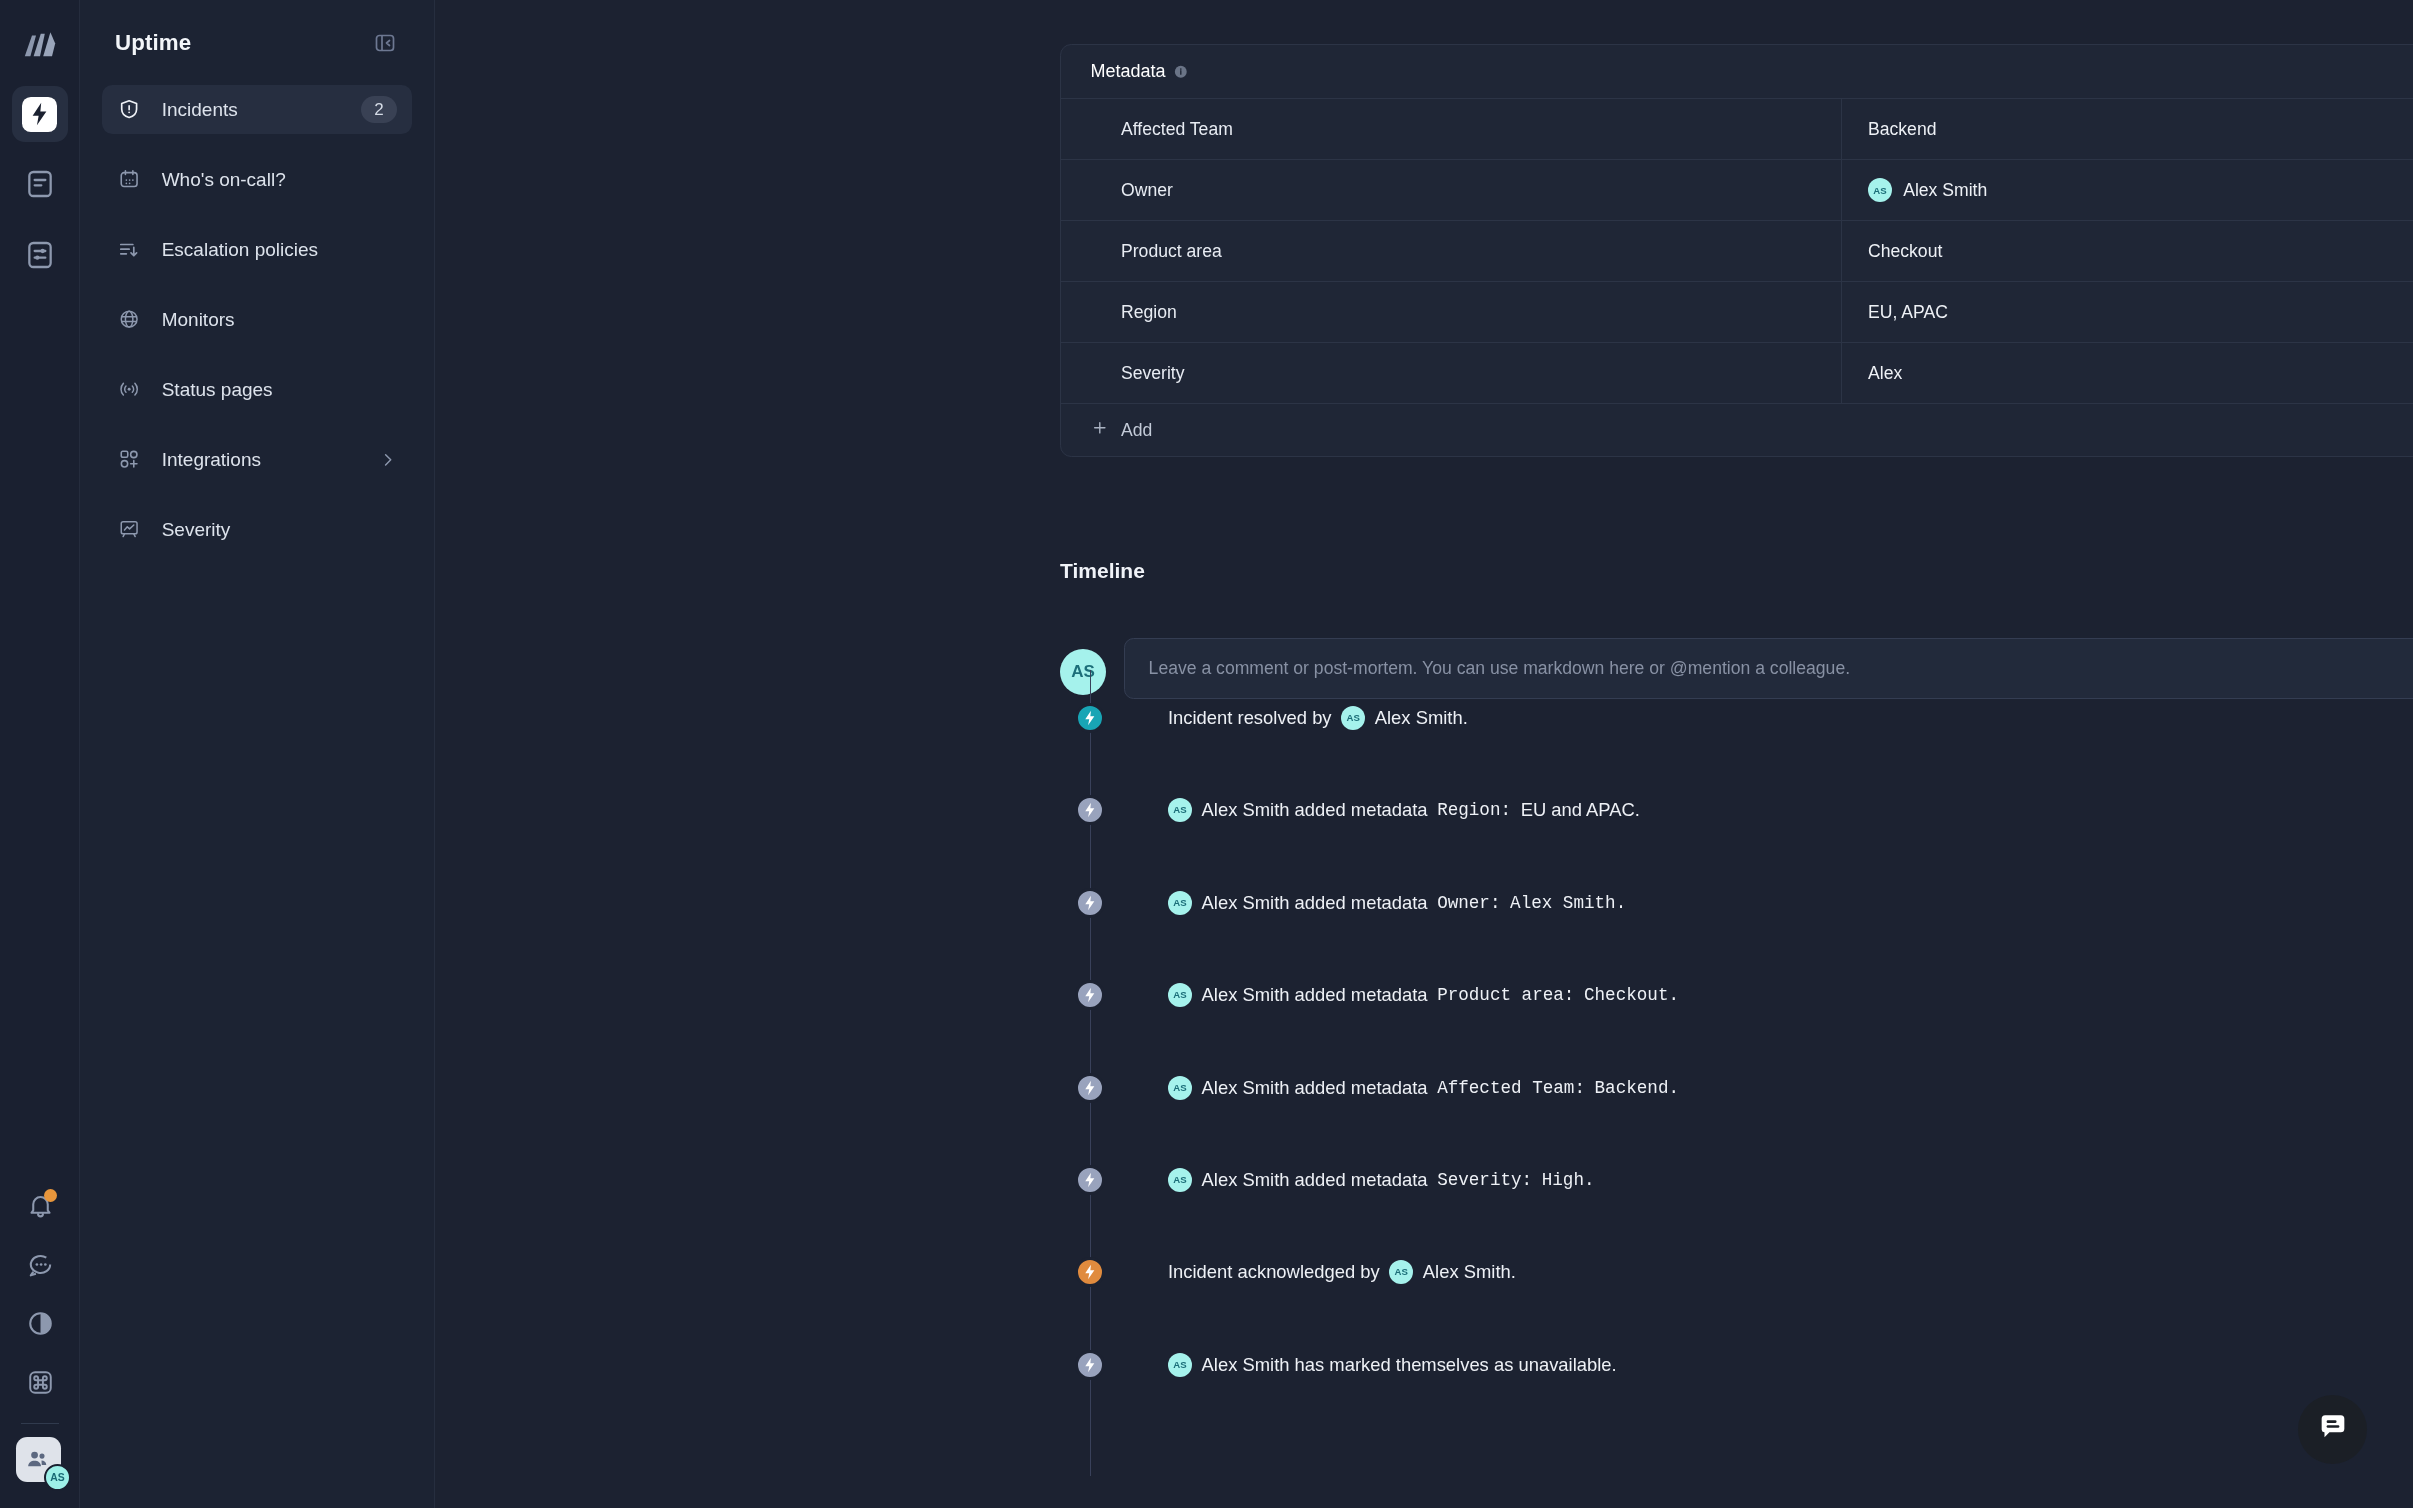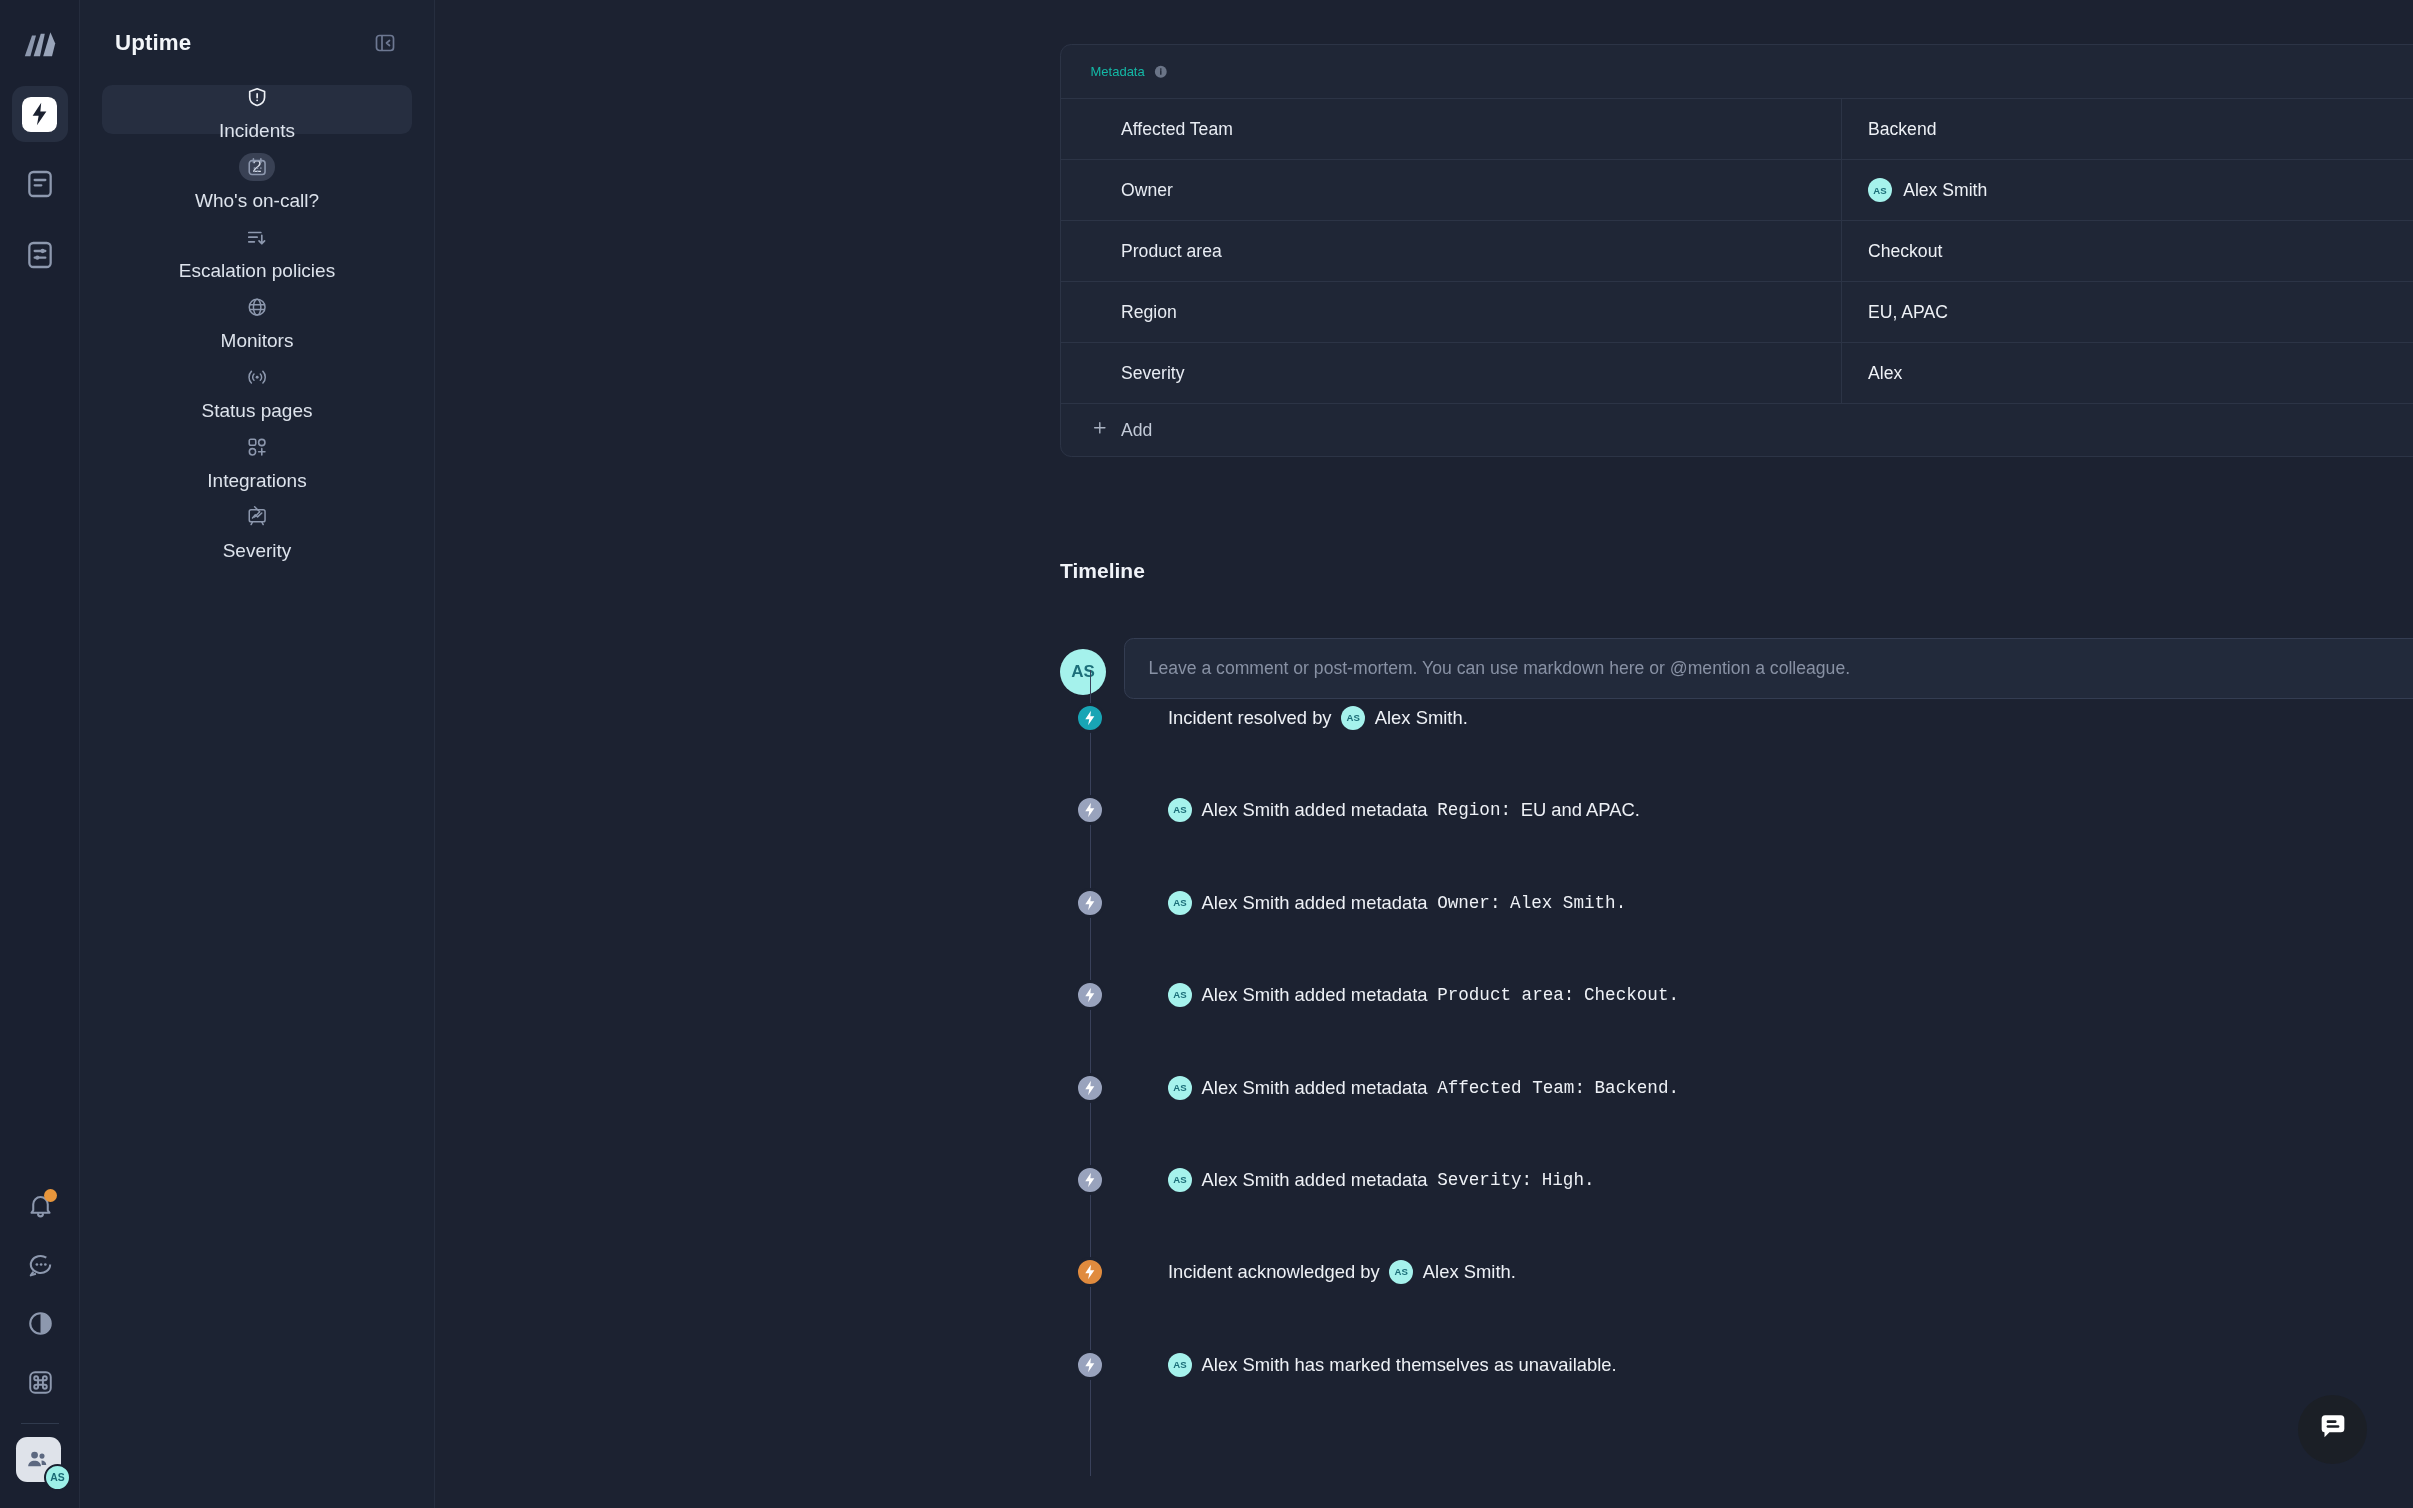--- a/index.html
+++ b/index.html
@@ -65,43 +65,43 @@
     border-right: 0.8px solid #262e3f;
     padding: 0 22.3px;
   }
   .sidebar-head {
     height: 85px; display:flex; align-items:center; justify-content: space-between;
     padding: 0 11.2px 0 12.8px;
   }
   .sidebar-title { font-size: 22.3px; font-weight: 700; color: #f2f5f9; letter-spacing: 0.1px; }
   .collapse-btn { width: 32px; height: 32px; display:flex; align-items:center; justify-content:center; }
   .nav-item {
-    display: flex; align-items: center; gap: 11px;
+    display: flex; align-items: center; gap: 21px;
     height: 49px; padding: 0 14.4px; border-radius: 10.4px;
-    margin-bottom: 21px; color: #dde3ec; font-size: 19px; flex-direction: column;
+    margin-bottom: 21px; color: #dde3ec; font-size: 19px;
   }
   .nav-item.active { background: #262e40; }
   .nav-ico { width: 24px; height: 24px; flex: 0 0 24px; display:flex; align-items:center; justify-content:center; }
   .nav-label { flex: 1 1 auto; white-space: nowrap; }
   .nav-badge {
     background: #394154; color: #d5dbe6; border-radius: 797px;
     font-size: 17px; padding: 3.2px 13.6px; line-height: 1.25;
   }
   .nav-chev { width: 19px; height: 19px; display:flex; align-items:center; justify-content:center; }
 
   
   .main { flex: 1 1 auto; height: 1508px; background: #1c2231; position: relative; overflow: hidden; }
 
   .card {
     position: absolute; left: 625px; top: 44px; width: 1596px;
     background: #1f2636; border: 0.8px solid #2c3446; border-radius: 11.2px;
     overflow: hidden;
   }
   .card-head { height: 53px; display: flex; align-items: center; padding-left: 29.5px; }
-  .card-head .t { font-size: 13px; color: #14b8a6; }
+  .card-head .t { font-size: 18px; color: #ffffff; }
   .info-ico { margin-left: 8.8px; display:inline-flex; }
   .mrow { display: flex; border-top: 0.8px solid #2c3446; height: 61px; }
   .mkey {
     width: 781px; flex: 0 0 781px; display: flex; align-items: center;
     padding-left: 60px; font-size: 17.6px; color: #e8ecf3;
     border-right: 0.8px solid #2c3446;
   }
   .mval {
     flex: 1 1 auto; display: flex; align-items: center; gap: 11.2px;
     padding-left: 26px; font-size: 17.6px; color: #eef1f6;

